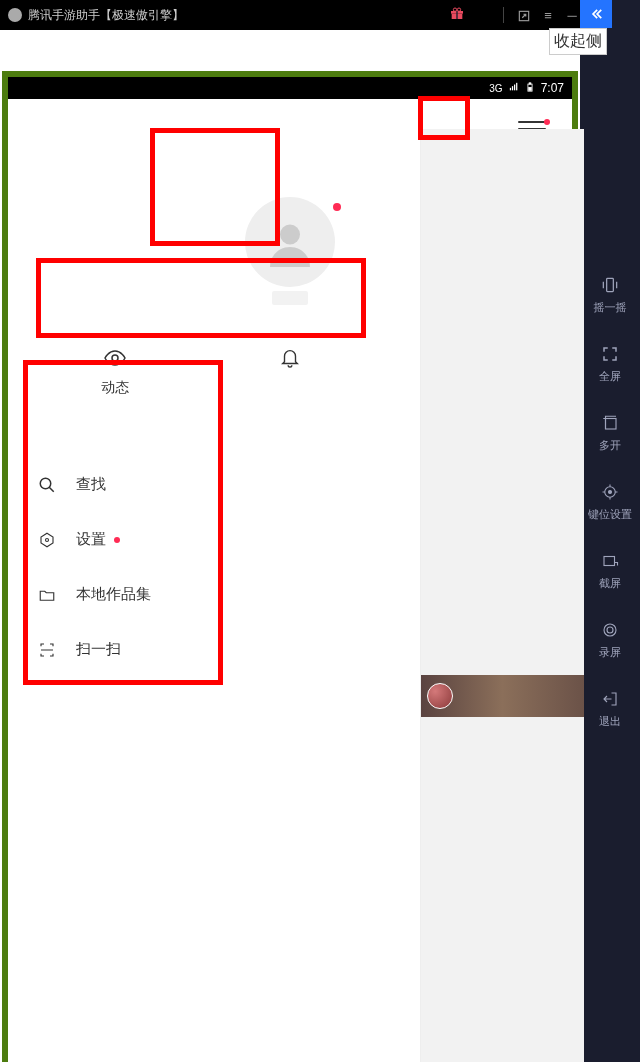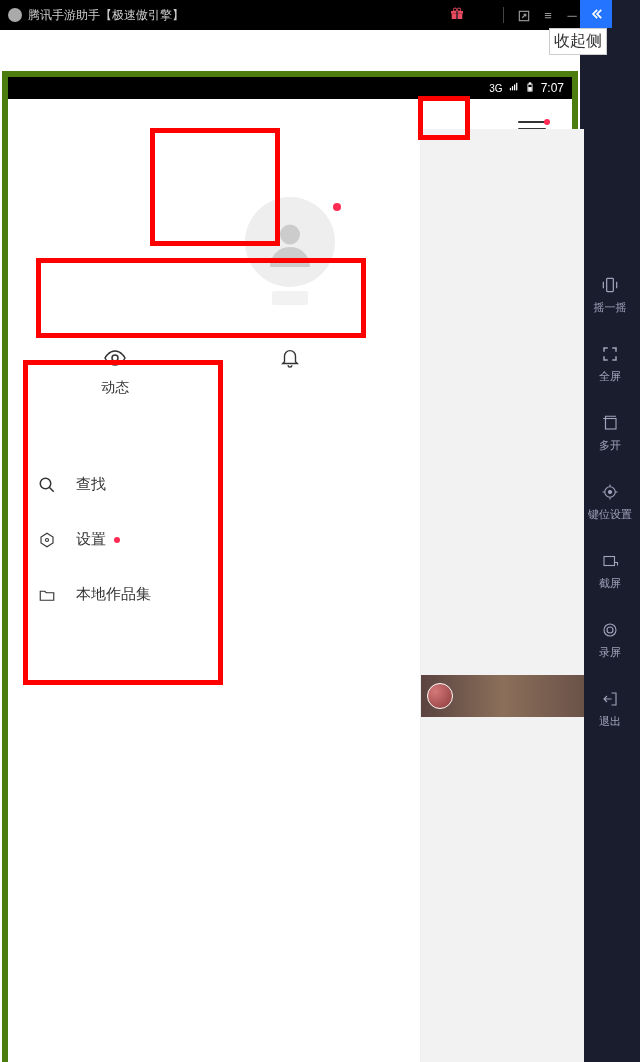--- a/index.html
+++ b/index.html
@@ -263,20 +263,28 @@
       <div class="mdot"></div>
     </div>
     <div class="menu-item">
       <div class="micon">
           <svg width="18" height="18" viewBox="0 0 24 24" fill="none" stroke="#333" stroke-width="1.5">
             <path d="M3 7h6l2 2h10v10H3z"></path>
           </svg>
         </div>
       <div class="mlabel">本地作品集</div>
     </div>
+    <div class="menu-item">
+      <div class="micon">
+          <svg width="18" height="18" viewBox="0 0 24 24" fill="none" stroke="#333" stroke-width="1.5">
+            <path d="M4 7V4h4M20 7V4h-4M4 17v3h4M20 17v3h-4M4 12h16"></path>
+          </svg>
+        </div>
+      <div class="mlabel">扫一扫</div>
+    </div>
   </div>
 
   <div class="overlay-sliver">
     <div class="thumb">
       <div class="thumb-avatar"></div>
     </div>
   </div>
 </div>
 
 <div class="hl" style="left:418px;top:96px;width:52px;height:44px"></div>

